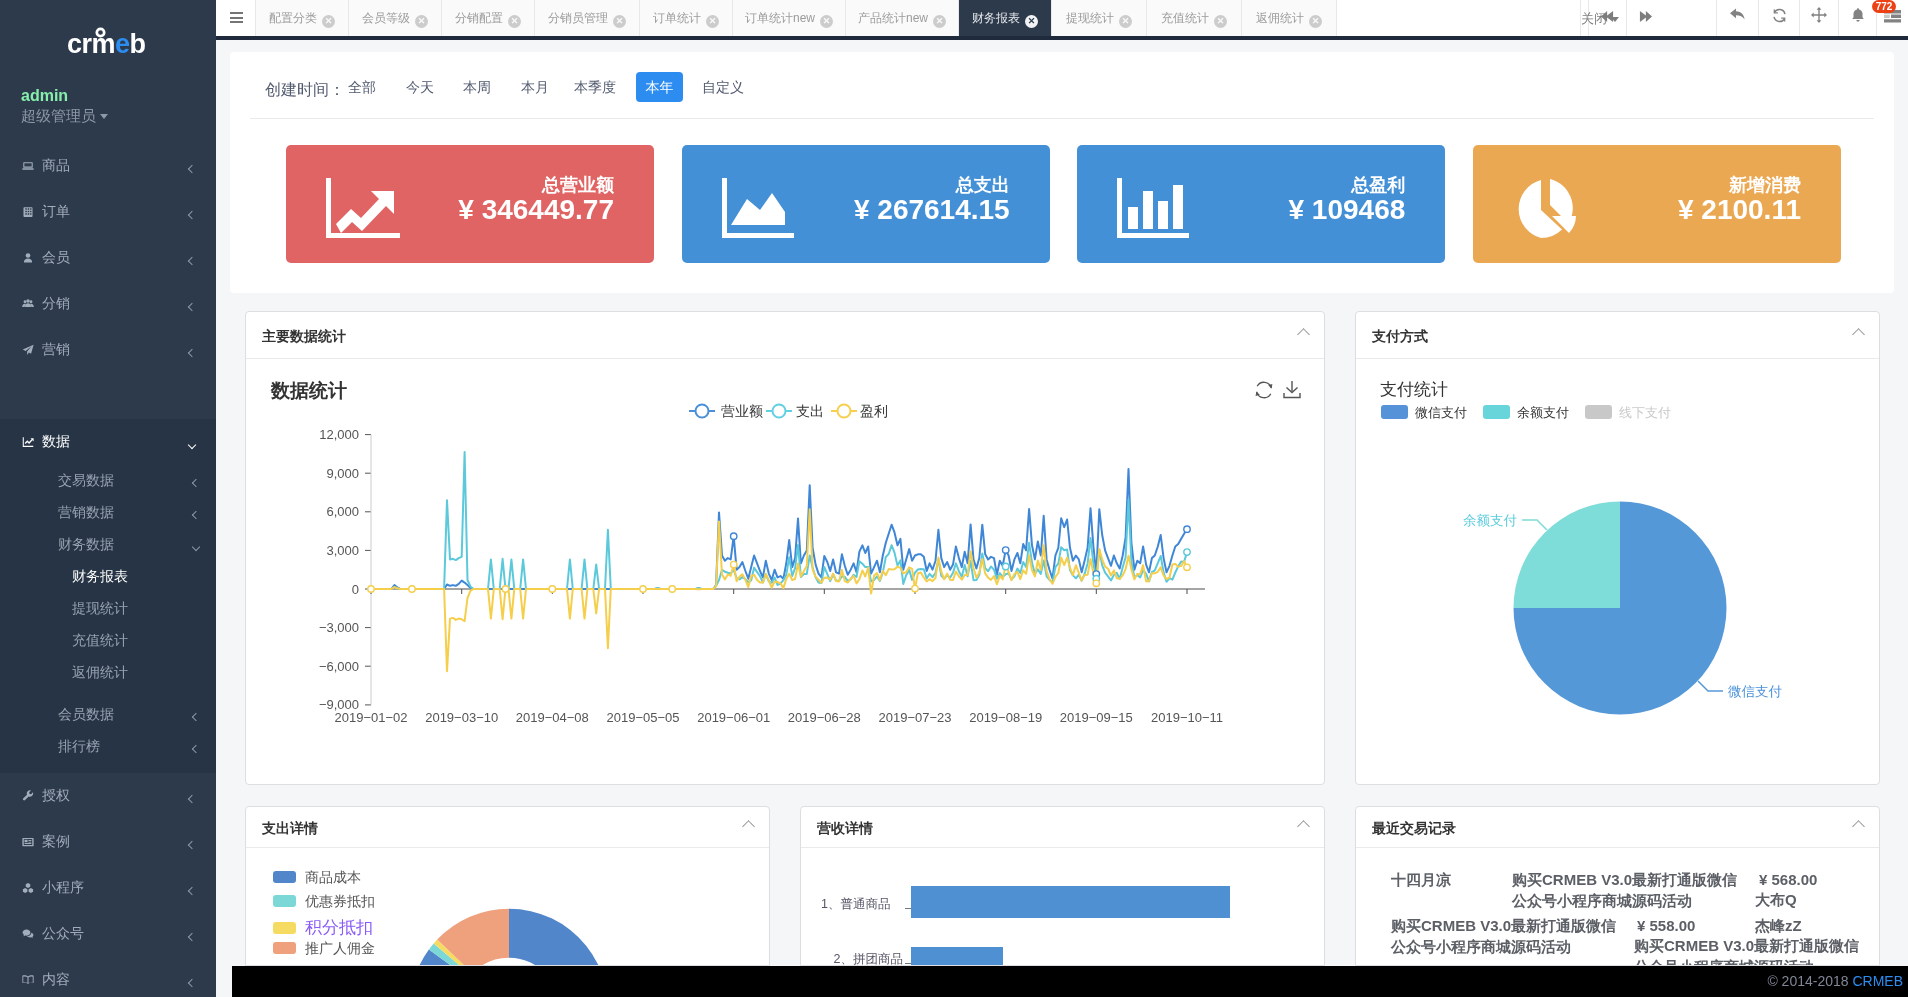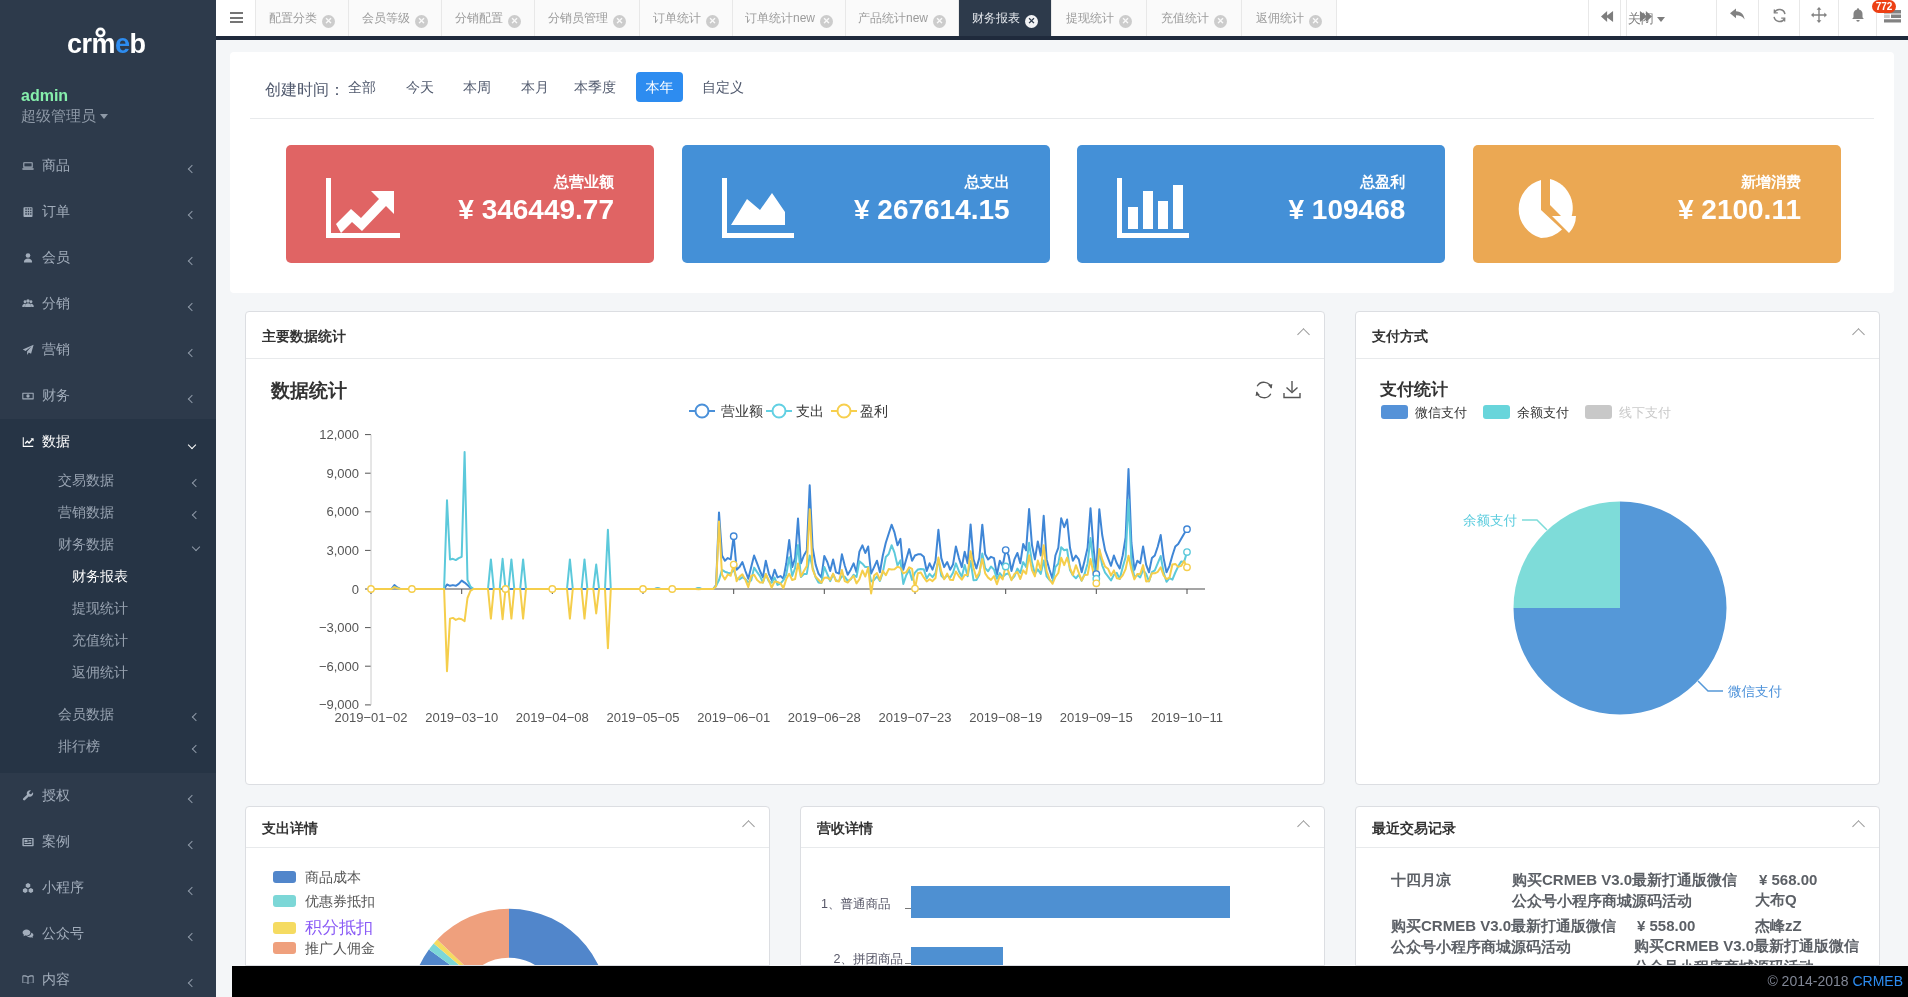--- a/index.html
+++ b/index.html
@@ -31,21 +31,21 @@
 .rc{position:absolute;top:0;height:36px;border-left:1px solid #e8e8e8;color:#7d7d7d}
 #content{position:absolute;left:216px;top:40px;width:1692px;height:926px;background:#f4f6f8}
 .panel{position:absolute;background:#fff;border:1px solid #dcdee2;border-radius:4px}
 .phead{position:absolute;left:0;top:0;right:0;height:47px;border-bottom:1px solid #e8eaec;font-size:14px;font-weight:bold;color:#333}
 .phead .t{position:absolute;left:16px;top:16px}
 .phead .up{position:absolute;right:16px;top:18px;width:9px;height:9px;border-left:1.8px solid #999;border-top:1.8px solid #999;transform:rotate(45deg)}
 .fbtn{position:absolute;top:73px;height:30px;line-height:30px;font-size:14px;color:#515a6e;text-align:center}
 .fbtn.on{background:#2d8cf0;color:#fff;border-radius:4px}
 .card{position:absolute;top:93px;width:368px;height:118px;border-radius:5px;color:#fff}
 .card .num{position:absolute;right:40px;top:49px;font-size:28px;font-weight:bold}
-.card .cap{position:absolute;right:40px;top:28px;font-size:15px;font-weight:bold}
+.card .cap{position:absolute;right:40px;top:28px;font-size:18px;font-weight:bold}
 .card svg{position:absolute;left:40px;top:33px}
 .leg-sw{display:inline-block;width:27px;height:14px;border-radius:3px;vertical-align:-2px;margin-right:7px}
 .bar{position:absolute;background:#4e90d2}
 .blab{position:absolute;font-size:12.5px;color:#556;white-space:nowrap}
 .tr-t{position:absolute;font-size:15px;color:#5c6066;font-weight:bold;line-height:21px}
 </style></head><body>
 <div id="sidebar">
 <div id="subblock"></div>
 <div class="logo">crm<span class="e">e</span>b</div>
     <svg style="position:absolute;left:95px;top:27px" width="11" height="11">
@@ -86,27 +86,20 @@
       <span class="lb">分销</span>
       <span class="ch"><span class="chv chl"></span></span>
     </div>
 <div class="mi" style="top:327px">
       <svg class="ic" viewBox="0 0 16 16" fill="#a2adbb" stroke="none">
         <path d="M15.5 1 1 7.3l3.8 1.9 8-6.1-6 6.9 0 4.5 2.3-3.2 3 1.6z"></path>
       </svg>
       <span class="lb">营销</span>
       <span class="ch"><span class="chv chl"></span></span>
     </div>
-<div class="mi" style="top:373px">
-      <svg class="ic" viewBox="0 0 16 16" fill="#a2adbb" stroke="none">
-        <path d="M1 3.5h14a.6.6 0 0 1 .6.6v7.8a.6.6 0 0 1-.6.6H1a.6.6 0 0 1-.6-.6V4.1a.6.6 0 0 1 .6-.6zm.8 1.4v6.2h12.4V4.9zM8 5.8a2.2 2.2 0 1 1 0 4.4 2.2 2.2 0 0 1 0-4.4zm0 1.1c-.3 0-.5.1-.5.3h1c0-.2-.2-.3-.5-.3z"></path>
-      </svg>
-      <span class="lb">财务</span>
-      <span class="ch"><span class="chv chl"></span></span>
-    </div>
 <div class="mi white" style="top:419px">
       <svg class="ic" viewBox="0 0 16 16" fill="#ffffff" stroke="none">
         <path d="M1 1.5h1.4v11.6H15v1.4H1z"></path>
         <path d="M3.6 9.2 7 5.8l2.4 2.2 3.4-3.6-1.5-1.4h4.2v4.2l-1.5-1.5-4.5 4.8-2.4-2.2-2.4 2.4z"></path>
       </svg>
       <span class="lb">数据</span>
       <span class="ch white"><span class="chv chd" style="margin-top:3px"></span></span>
     </div>
 <div class="mi2" style="top:465px">
       <span class="lb">交易数据</span>
@@ -195,21 +188,21 @@
 <div class="tab on" style="left:743px;width:93px">财务报表<span class="tx">✕</span></div>
 <div class="tab" style="left:836px;width:95px">提现统计<span class="tx">✕</span></div>
 <div class="tab" style="left:931px;width:95px">充值统计<span class="tx">✕</span></div>
 <div class="tab" style="left:1026px;width:95px">返佣统计<span class="tx">✕</span></div>
 <div class="rc" style="left:1372px;width:38px;text-align:center;line-height:36px"><svg width="15" height="13" viewBox="0 0 16 14" fill="#7d7d7d">
         <path d="M7.6 1v5L14 1v12L7.6 8v5L1 7z"></path>
       </svg></div>
 <div class="rc" style="left:1410px;width:38px;text-align:center;line-height:36px"><svg width="15" height="13" viewBox="0 0 16 14" fill="#7d7d7d">
         <path d="M8.4 1v5L2 1v12l6.4-5v5L15 7z"></path>
       </svg></div>
-<div class="rc" style="left:1404px;width:52px;text-align:center;line-height:36px"><span style="font-size:13px">关闭 <span style="display:inline-block;width:0;height:0;border-left:4px solid transparent;border-right:4px solid transparent;border-top:5px solid #7d7d7d;vertical-align:1px"></span></span></div>
+<div class="rc" style="left:1364px;width:52px;line-height:36px"><span style="font-size:13px">关闭 <span style="display:inline-block;width:0;height:0;border-left:4px solid transparent;border-right:4px solid transparent;border-top:5px solid #7d7d7d;vertical-align:1px"></span></span></div>
 <div class="rc" style="left:1500px;width:42px;text-align:center;line-height:36px"><svg width="17" height="15" viewBox="0 0 17 15" fill="#828282">
         <path d="M7 3.2V0.4L1 5.3 7 10.2V7.2c4 0 6.6 1.3 8.6 4.3C15.2 7 12.4 3.5 7 3.2z"></path>
       </svg></div>
 <div class="rc" style="left:1542px;width:41px;text-align:center;line-height:36px"><svg width="15" height="15" viewBox="0 0 16 16" fill="none" stroke="#828282" stroke-width="1.6">
         <path d="M13.8 6.5A6 6 0 0 0 2.5 5"></path>
         <path d="M2.2 9.5A6 6 0 0 0 13.5 11"></path>
         <path d="M2.5 1.5v3.7h3.7" stroke-width="1.4"></path>
         <path d="M13.5 14.5v-3.7H9.8" stroke-width="1.4"></path>
       </svg></div>
 <div class="rc" style="left:1583px;width:39px;text-align:center;line-height:36px"><svg width="16" height="16" viewBox="0 0 16 16" fill="#828282">
@@ -371,21 +364,21 @@
         <circle cx="940.0" cy="169.2" r="3.2" fill="#fff" stroke="#3f86d6" stroke-width="1.4"></circle>
         <circle cx="940.0" cy="192.1" r="3.2" fill="#fff" stroke="#5cc9db" stroke-width="1.4"></circle>
         <circle cx="940.0" cy="207.3" r="3.2" fill="#fff" stroke="#f5ce4b" stroke-width="1.4"></circle>
       </svg>
 </div>
     <div class="panel" style="left:1139px;top:271px;width:525px;height:474px">
 <div class="phead">
         <span class="t">支付方式</span>
         <span class="up"></span>
       </div>
-<div style="position:absolute;left:24px;top:66px;font-size:17px;font-weight:bold;color:#333">支付统计</div>
+<div style="position:absolute;left:24px;top:66px;font-size:17px;font-weight:normal;color:#333">支付统计</div>
 <div style="position:absolute;left:25px;top:92px;font-size:13px;color:#333"><span class="leg-sw" style="background:#5592d8"></span><span style="margin-right:16px">微信支付</span><span class="leg-sw" style="background:#68d5db"></span><span style="margin-right:16px">余额支付</span><span class="leg-sw" style="background:#c8c8c8"></span><span style="color:#c9c9c9">线下支付</span></div>
 <svg style="position:absolute;left:0;top:0" width="523" height="472" viewBox="0 0 523 472">
         <path d="M264 296 L264 189.5 A106.5 106.5 0 1 1 157.5 296 Z" fill="#5598d8"></path>
         <path d="M264 296 L264 189.5 A106.5 106.5 0 0 0 157.5 296 Z" fill="#7edcd9"></path>
         <polyline points="191,218,181,208,166,208" fill="none" stroke="#7edcd9" stroke-width="1.5"></polyline>
         <text x="161" y="213" text-anchor="end" font-size="13.5" fill="#58cbdd" font-family="Liberation Sans,sans-serif">余额支付</text>
         <polyline points="342,369,352,379,367,379" fill="none" stroke="#5598d8" stroke-width="1.5"></polyline>
         <text x="372" y="384" font-size="13.5" fill="#4a90d9" font-family="Liberation Sans,sans-serif">微信支付</text>
       </svg>
 </div>

